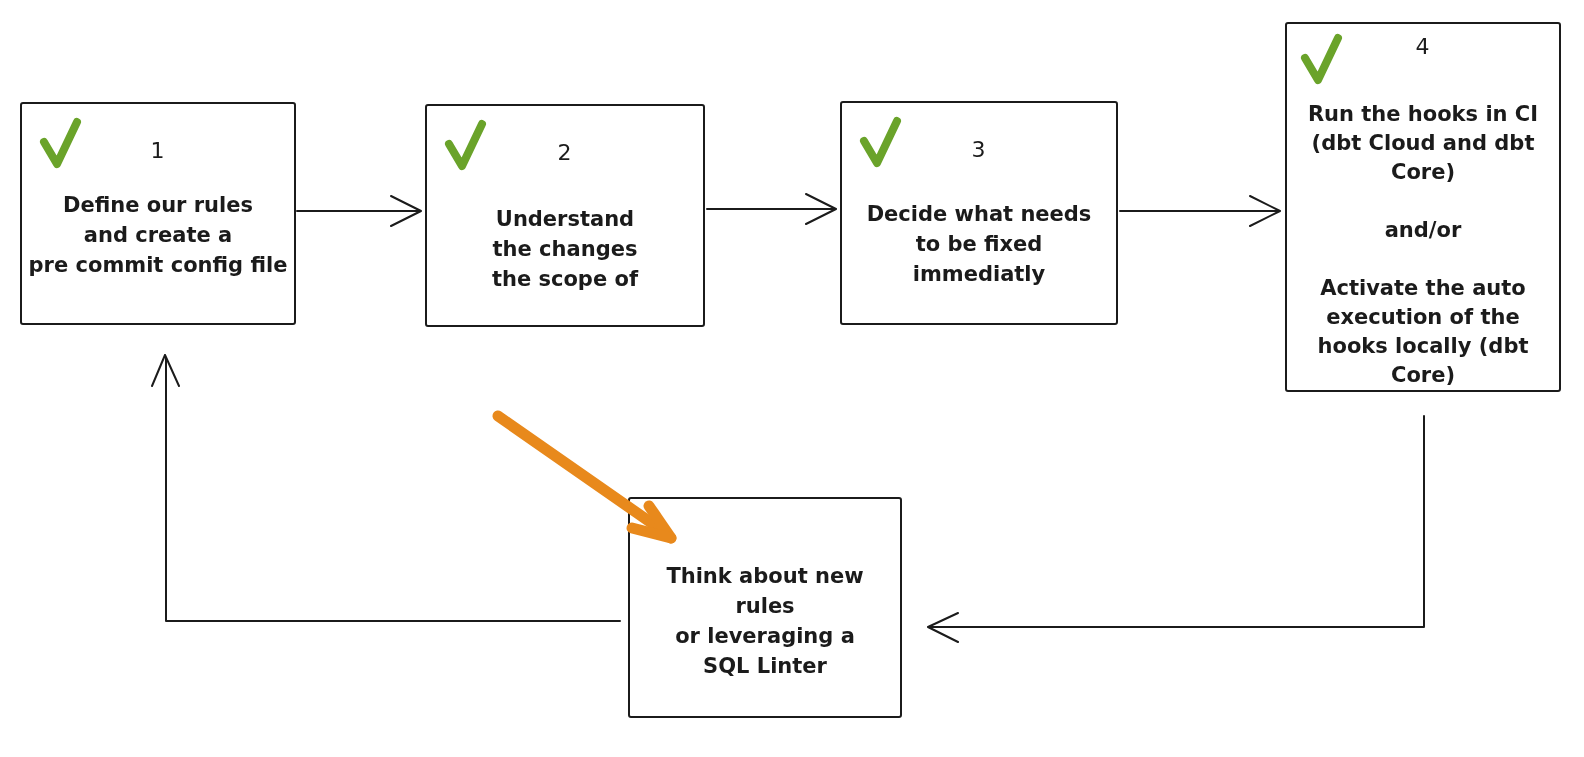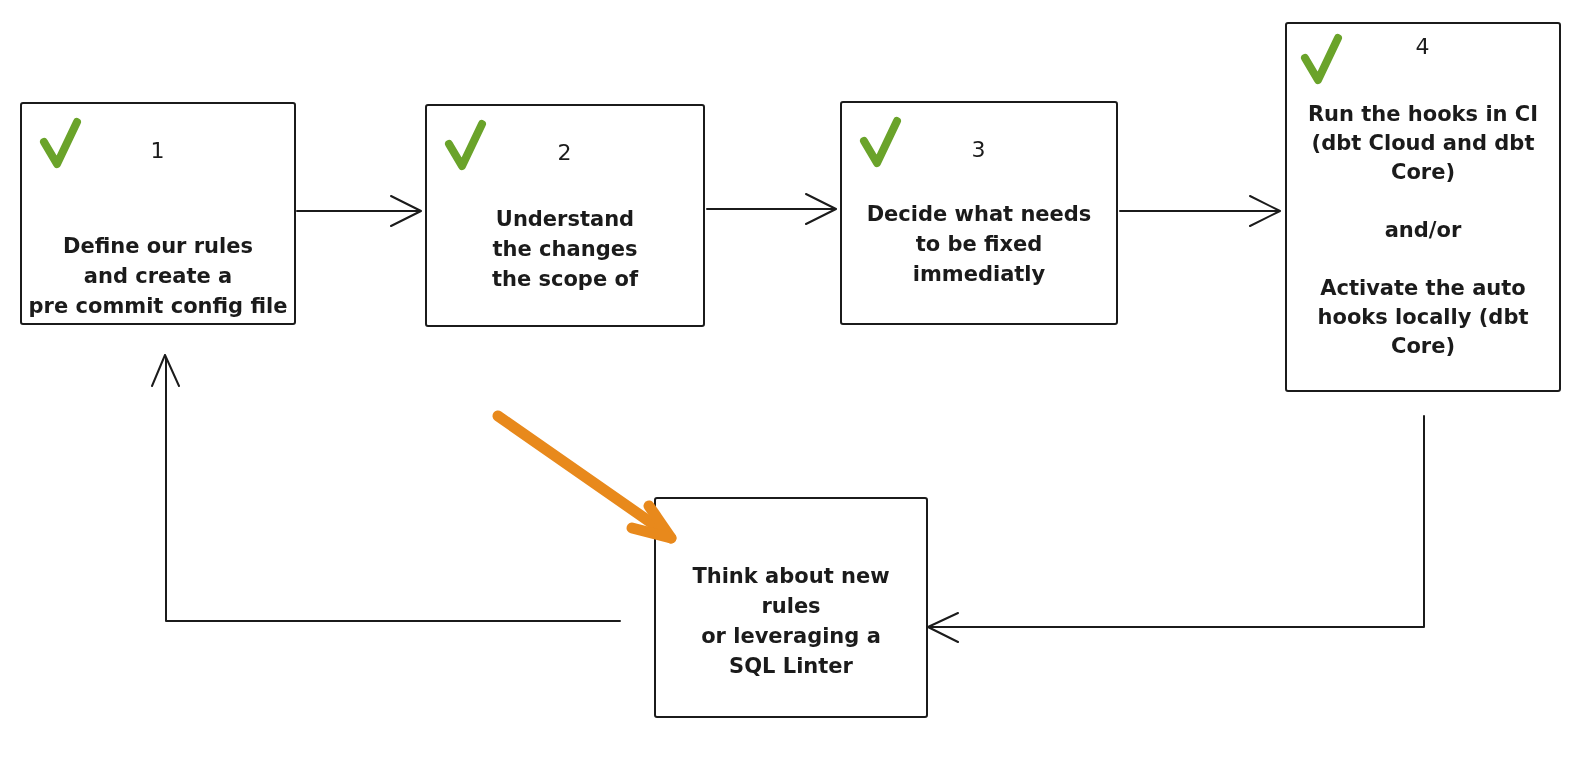--- a/index.html
+++ b/index.html
@@ -11,34 +11,34 @@
   .arrows{position:absolute;left:0;top:0;z-index:5;pointer-events:none;}
   .ink{stroke:#1b1b1b;stroke-width:2;fill:none;stroke-linecap:round;stroke-linejoin:round;}
   .box{
     position:absolute;z-index:1;background:#ffffff;
     border:2px solid #1b1b1b;border-radius:3px;box-sizing:border-box;
   }
   .b1{left:20px;top:102px;width:276px;height:223px;}
   .b2{left:425px;top:104px;width:280px;height:223px;}
   .b3{left:840px;top:101px;width:278px;height:224px;}
   .b4{left:1285px;top:22px;width:276px;height:370px;}
-  .b5{left:628px;top:497px;width:274px;height:221px;margin-left:26px;}
+  .b5{left:628px;top:497px;width:274px;height:221px;}
   .check{position:absolute;top:12px;left:16px;}
   .b4 .check{top:8px;left:12px;}
   .num{
     position:absolute;top:34px;left:0;right:0;text-align:center;
     font-size:22px;letter-spacing:1px;
   }
   .b4 .num{top:10px;}
   .text{
     position:absolute;left:4px;right:4px;text-align:center;
     font-size:21px;line-height:30px;font-weight:bold;
   }
   .ln{min-height:30px;}
-  .b1 .text{top:86px;margin-top:41px;}
+  .b1 .text{top:86px;}
   .b2 .text{top:98px;}
   .b3 .text{top:96px;}
   .b4 .text{top:76px;line-height:29px;}
   .b4 .ln{min-height:29px;}
   .b5 .text{top:62px;}
 </style>
 </head>
 <body>
 
 <div class="canvas">
@@ -104,20 +104,21 @@
     </svg>
     <div class="num">4</div>
     <div class="text">
       <div class="ln">Run the hooks in CI</div>
       <div class="ln">(dbt Cloud and dbt</div>
       <div class="ln">Core)</div>
       <div class="ln"></div>
       <div class="ln">and/or</div>
       <div class="ln"></div>
       <div class="ln">Activate the auto</div>
+      <div class="ln">execution of the</div>
       <div class="ln">hooks locally (dbt</div>
       <div class="ln">Core)</div>
     </div>
   </div>
 
   <div class="box b5">
     <div class="text">
       <div class="ln">Think about new rules</div>
       <div class="ln">or leveraging a</div>
       <div class="ln">SQL Linter</div>

